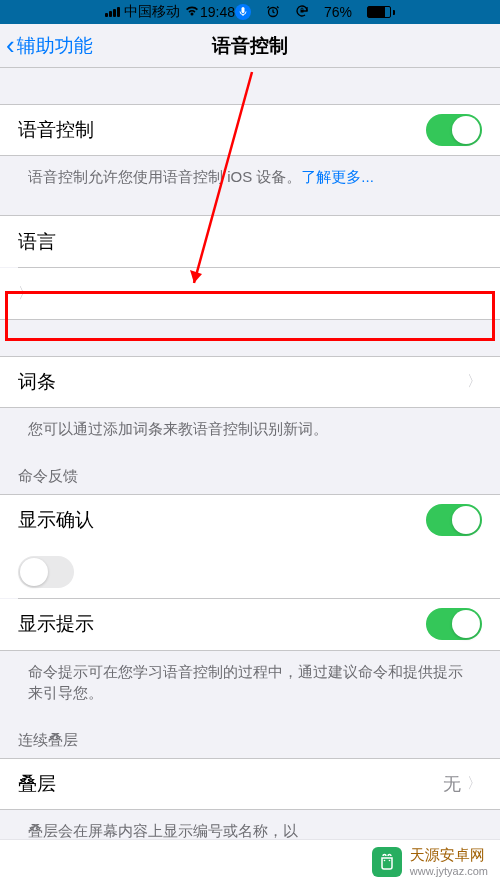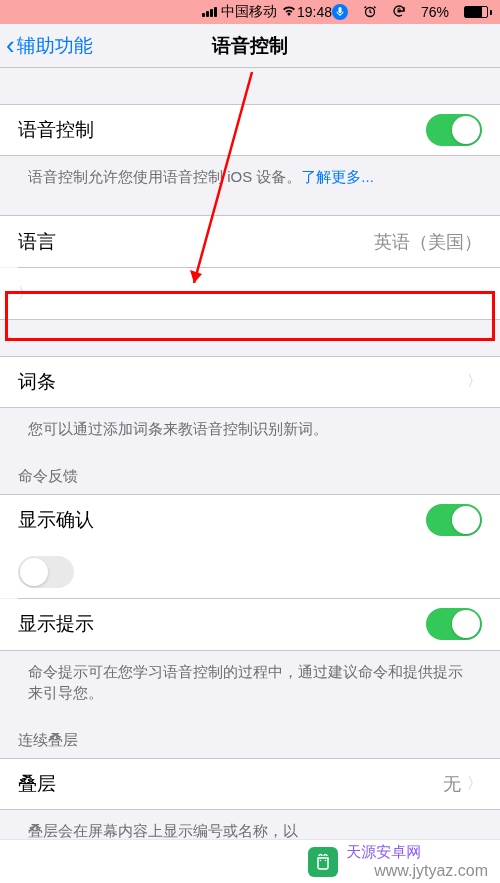--- a/index.html
+++ b/index.html
@@ -7,26 +7,26 @@
       width: 500px;
       height: 883px;
       background: #f2f2f7;
       font-family: -apple-system, "Helvetica Neue", sans-serif;
       position: relative;
       overflow: hidden;
     }
     .status-bar {
       height: 22px;
       display: flex;
-      justify-content: flex-end;
+      justify-content: center;
       align-items: center;
       padding: 12px 8px;
       font-size: 14px;
       font-weight: 500;
-      background: #fca5a5;
+      background: #0369a1;
     }
     .status-left { display: flex; align-items: center; gap: 4px; }
     .status-right { display: flex; align-items: center; gap: 15px; }
     .signal-bars { display: flex; align-items: flex-end; gap: 1px; }
     .signal-bars span { width: 3px; background: #000; border-radius: 1px; }
     .signal-bars span:nth-child(1){height:4px}.signal-bars span:nth-child(2){height:6px}
     .signal-bars span:nth-child(3){height:8px}.signal-bars span:nth-child(4){height:10px}
     .wifi-icon { font-size: 14px; }
     .time { font-weight: 400; }
     .mic-icon { width:16px;height:16px;border-radius:50%;background:#007aff;display:flex;align-items:center;justify-content:center;color:#fff;font-size:10px; }
@@ -123,22 +123,22 @@
       border-top: 0.5px solid #e5e5ea;
     }
     .wm-logo {
       width: 30px; height: 30px;
       background: #27ae60;
       border-radius: 6px;
       display: flex; align-items: center; justify-content: center;
     }
     .wm-logo svg { width: 20px; height: 20px; }
     .wm-text { display:flex;flex-direction:column;align-items:flex-start; }
-    .wm-name { font-size: 15px; font-weight: 500; color: #8b5cf6; }
-    .wm-url { font-size: 16px; color: #8e8e93; margin-left: 28px; }
+    .wm-name { font-size: 15px; font-weight: 500; color: #a16207; }
+    .wm-url { font-size: 11px; color: #8e8e93; }
     .separator-inset {
       height: 0.5px; background: #c6c6c8; margin-left: 18px;
     }
   </style>
 </head>
 <body>
 
 <div class="status-bar">
   <div class="status-left">
     <div class="signal-bars">
@@ -203,23 +203,20 @@
     </div>
 </div>
 <div class="footer-text">
   <span>语音控制允许您使用语音控制 iOS 设备。</span><span class="link">了解更多...</span>
 </div>
 
 <div class="section-gap-small"></div>
 
 <div class="cell cell-border-top">
   <span class="cell-label">语言</span>
-  <div class="cell-detail">
-    <span class="cell-value">英语（美国）</span>
-  </div>
 </div>
 <div class="separator-inset"></div>
 <div class="cell cell-border-bottom">
   <div class="cell-detail">
       <span class="chevron">〉</span>
     </div>
 </div>
 
 <div class="section-gap"></div>
 

